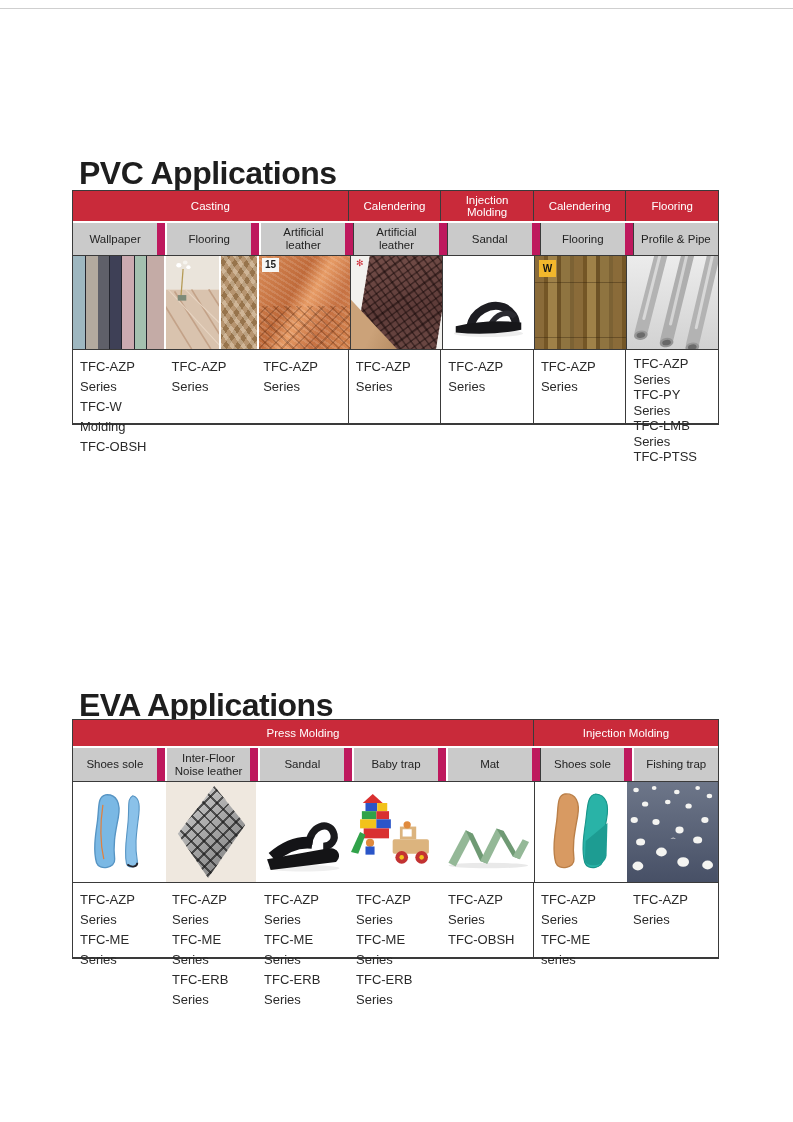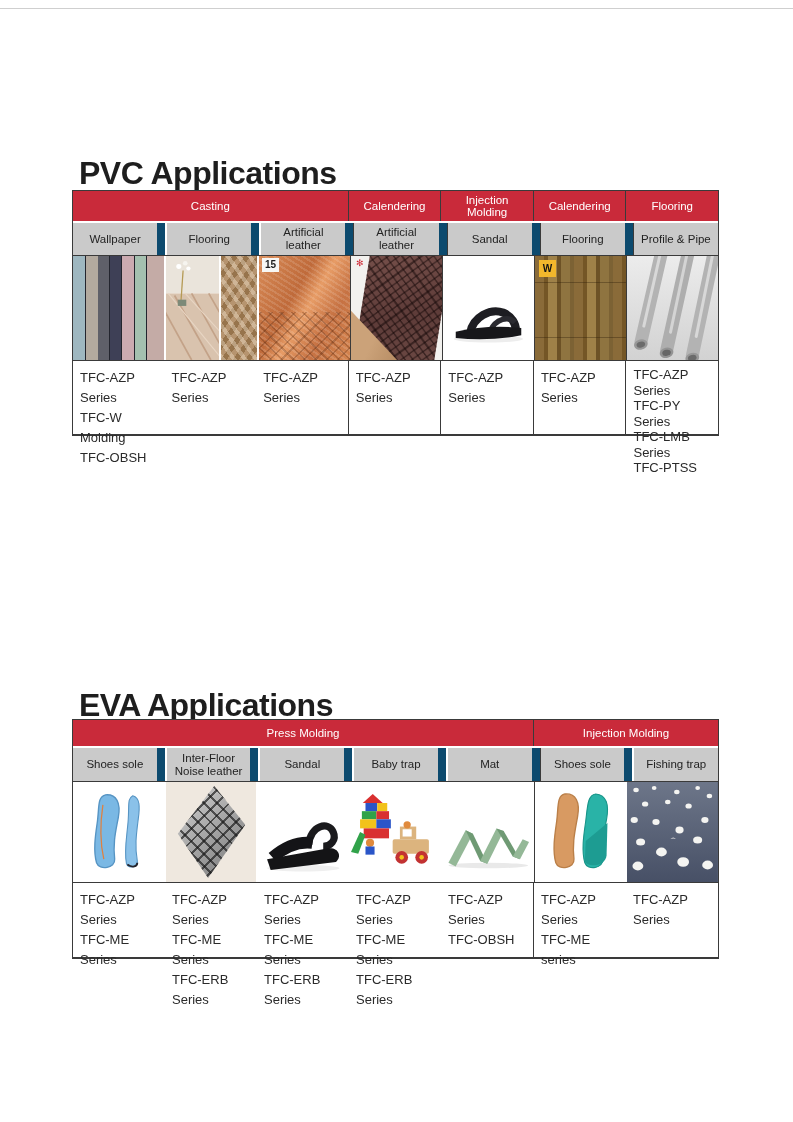--- a/index.html
+++ b/index.html
@@ -4,21 +4,21 @@
 <style>
   html,body{margin:0;padding:0;background:#ffffff;}
   .page{position:relative;width:793px;height:1122px;background:#fff;
         font-family:"Liberation Sans",sans-serif;overflow:hidden;}
   .page-top-divider{position:absolute;top:8px;left:0;right:0;height:1px;background:#cfcfcf;}
 
   .title{position:absolute;left:79px;font-size:32px;font-weight:bold;color:#1e1e1e;letter-spacing:-0.5px;}
   #pvc-title{top:134px;}
   #eva-title{top:666px;}
 
-  .table{position:absolute;left:72px;width:647px;border:1px solid #3a3a3a;border-bottom-width:2px;box-sizing:border-box;background:#0c4a6e;}
+  .table{position:absolute;left:72px;width:647px;border:1px solid #3a3a3a;border-bottom-width:2px;box-sizing:border-box;background:#be185d;}
   #pvc-table{top:190px;}
   #eva-table{top:719px;}
 
   .row{display:flex;width:100%;box-sizing:border-box;}
   .cell{box-sizing:border-box;flex:1 1 0;min-width:0;position:relative;}
   .c3{flex:3 1 0;} .c5{flex:5 1 0;} .c2{flex:2 1 0;}
   .gs{border-left:1px solid #3a3a3a;}   
   .ws{border-left:2px solid #ffffff;}   
 
   .gheads{border-bottom:2px solid #ffffff;}
@@ -28,21 +28,21 @@
   .eva .gheads .ghead{height:26px;}
 
   .subs{border-bottom:1px solid #3a3a3a;gap:8px;}
   .sub{background:#cacaca;color:#232323;font-size:11.5px;display:flex;align-items:center;justify-content:center;
        text-align:center;white-space:pre-line;line-height:13px;}
   .pvc .subs .sub{height:32px;}
   .eva .subs .sub{height:33px;}
 
   .imgs{border-bottom:1px solid #3a3a3a;}
   .imgcell{overflow:hidden;background:#fff;}
-  .pvc .imgs .imgcell{height:104px;}
+  .pvc .imgs .imgcell{height:93px;}
   .eva .imgs .imgcell{height:100px;}
   .imgcell svg{display:block;width:100%;height:100%;}
 
   .ser{font-size:13px;color:#2a2a2a;padding:7px 2px 0 7px;line-height:20px;background:#fff;}
   .pvc .sers .ser{height:73px;}
   .eva .sers .ser{height:74px;}
   .ser.tight{line-height:15.5px;padding-top:6px;}
 
   
   .badge15{position:absolute;top:2px;left:3px;background:#f7f7f5;color:#1c1c1c;font-size:10px;font-weight:bold;

